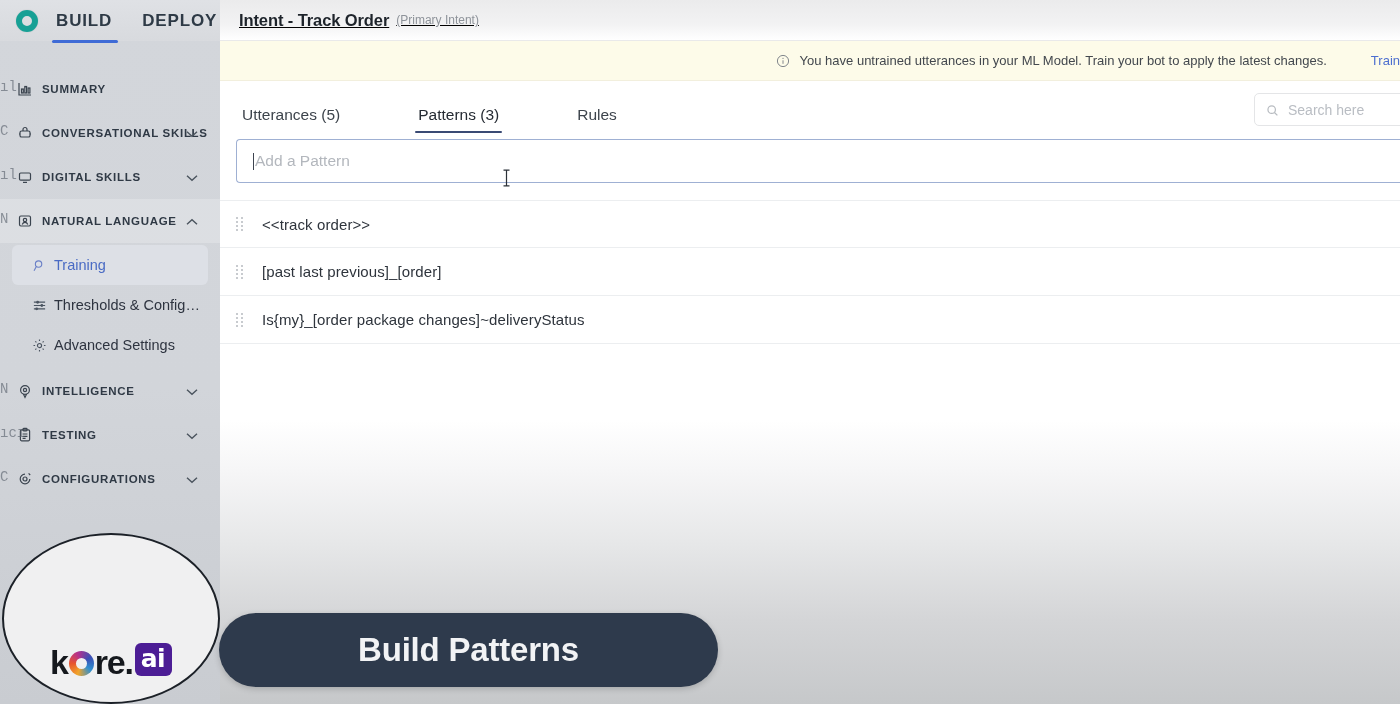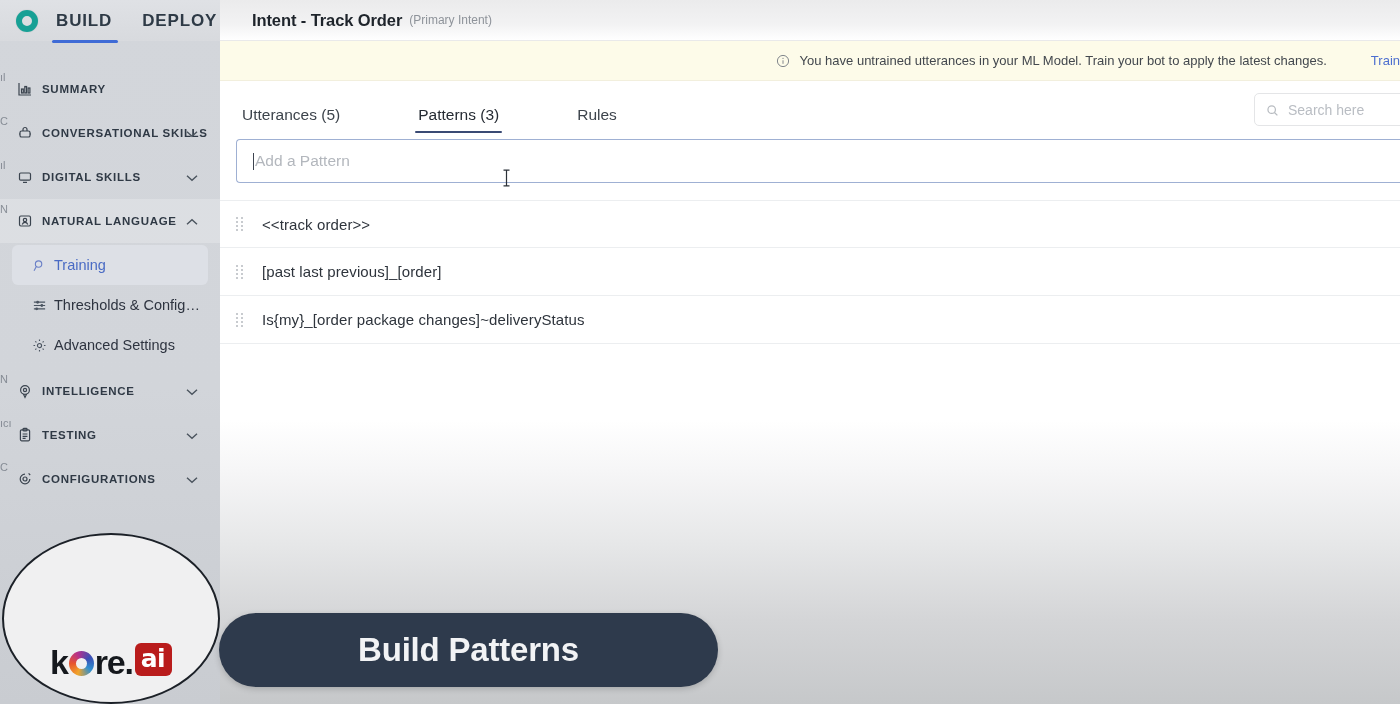--- a/index.html
+++ b/index.html
@@ -54,23 +54,23 @@
   .nav-row {
     position: relative;
     display: flex; align-items: center;
     height: 44px;
     padding-left: 8px;
     cursor: pointer;
     color: #2f3945;
   }
   .nav-row.section-open { background: rgba(255,255,255,.22); }
   .nav-ghost {
-    position: absolute; left: 0px; top: 4px;
-    font-size: 11px; color: #5d6570; opacity: .65;
-    font-family: Liberation Sans, sans-serif;
+    position: absolute; left: 0px; top: 12px;
+    font-size: 14px; color: #5d6570; opacity: .65;
+    font-family: Liberation Mono, monospace;
   }
   .nav-icon {
     width: 34px; min-width: 34px;
     display: flex; align-items: center; justify-content: center;
     color: #3b444f;
   }
   .nav-label {
     font-size: 11.5px; font-weight: 700; letter-spacing: .7px;
     white-space: nowrap; overflow: hidden;
   }
@@ -108,22 +108,23 @@
     background: linear-gradient(180deg,
       #ffffff 0px, #ffffff 420px,
       #f6f6f7 470px, #e6e7e8 545px,
       #d4d5d7 620px, #c6c8ca 704px);
   }
 
   .page-header {
     height: 41px;
     background: linear-gradient(180deg,#ebebec 0%, #f2f2f3 60%, #ffffff 100%);
     display: flex; align-items: center;
-    padding-left: 32px;
+    padding-left: 19px;
     border-bottom: 1px solid #e9e9ea;
+    text-decoration: underline;
   }
   .page-title {
     font-size: 16.5px; font-weight: 700; color: #1e242b; letter-spacing: -.1px;
   }
   .page-subtitle {
     font-size: 12px; color: #8e939a; margin-left: 7px; font-weight: 400;
   }
 
   .alert-bar {
     height: 40px;
@@ -248,21 +249,21 @@
     background: conic-gradient(from 200deg,
       #f0a52b 0deg, #e8552f 70deg, #b3308e 140deg,
       #3b4fb5 215deg, #2f8fd0 285deg, #f0a52b 360deg);
     position: relative; margin: 0 1px; transform: translateY(2px);
   }
   .kore-o::after {
     content: ""; position: absolute; left: 7px; top: 7px;
     width: 11px; height: 11px; border-radius: 50%; background: #f0f0f1;
   }
   .ai-chip {
-    background: #b91c1c; color: #ffffff;
+    background: #4c1d95; color: #ffffff;
     font-size: 25px; font-weight: 700; letter-spacing: -.5px;
     border-radius: 6px; padding: 1px 7px 3px 6px;
     margin-left: 2px; transform: translateY(-3px);
     font-family: "DejaVu Sans", sans-serif;
   }
 
   .caption-pill {
     position: absolute; left: 219px; top: 613px;
     width: 499px; height: 74px;
     background: #2e3a4c;

